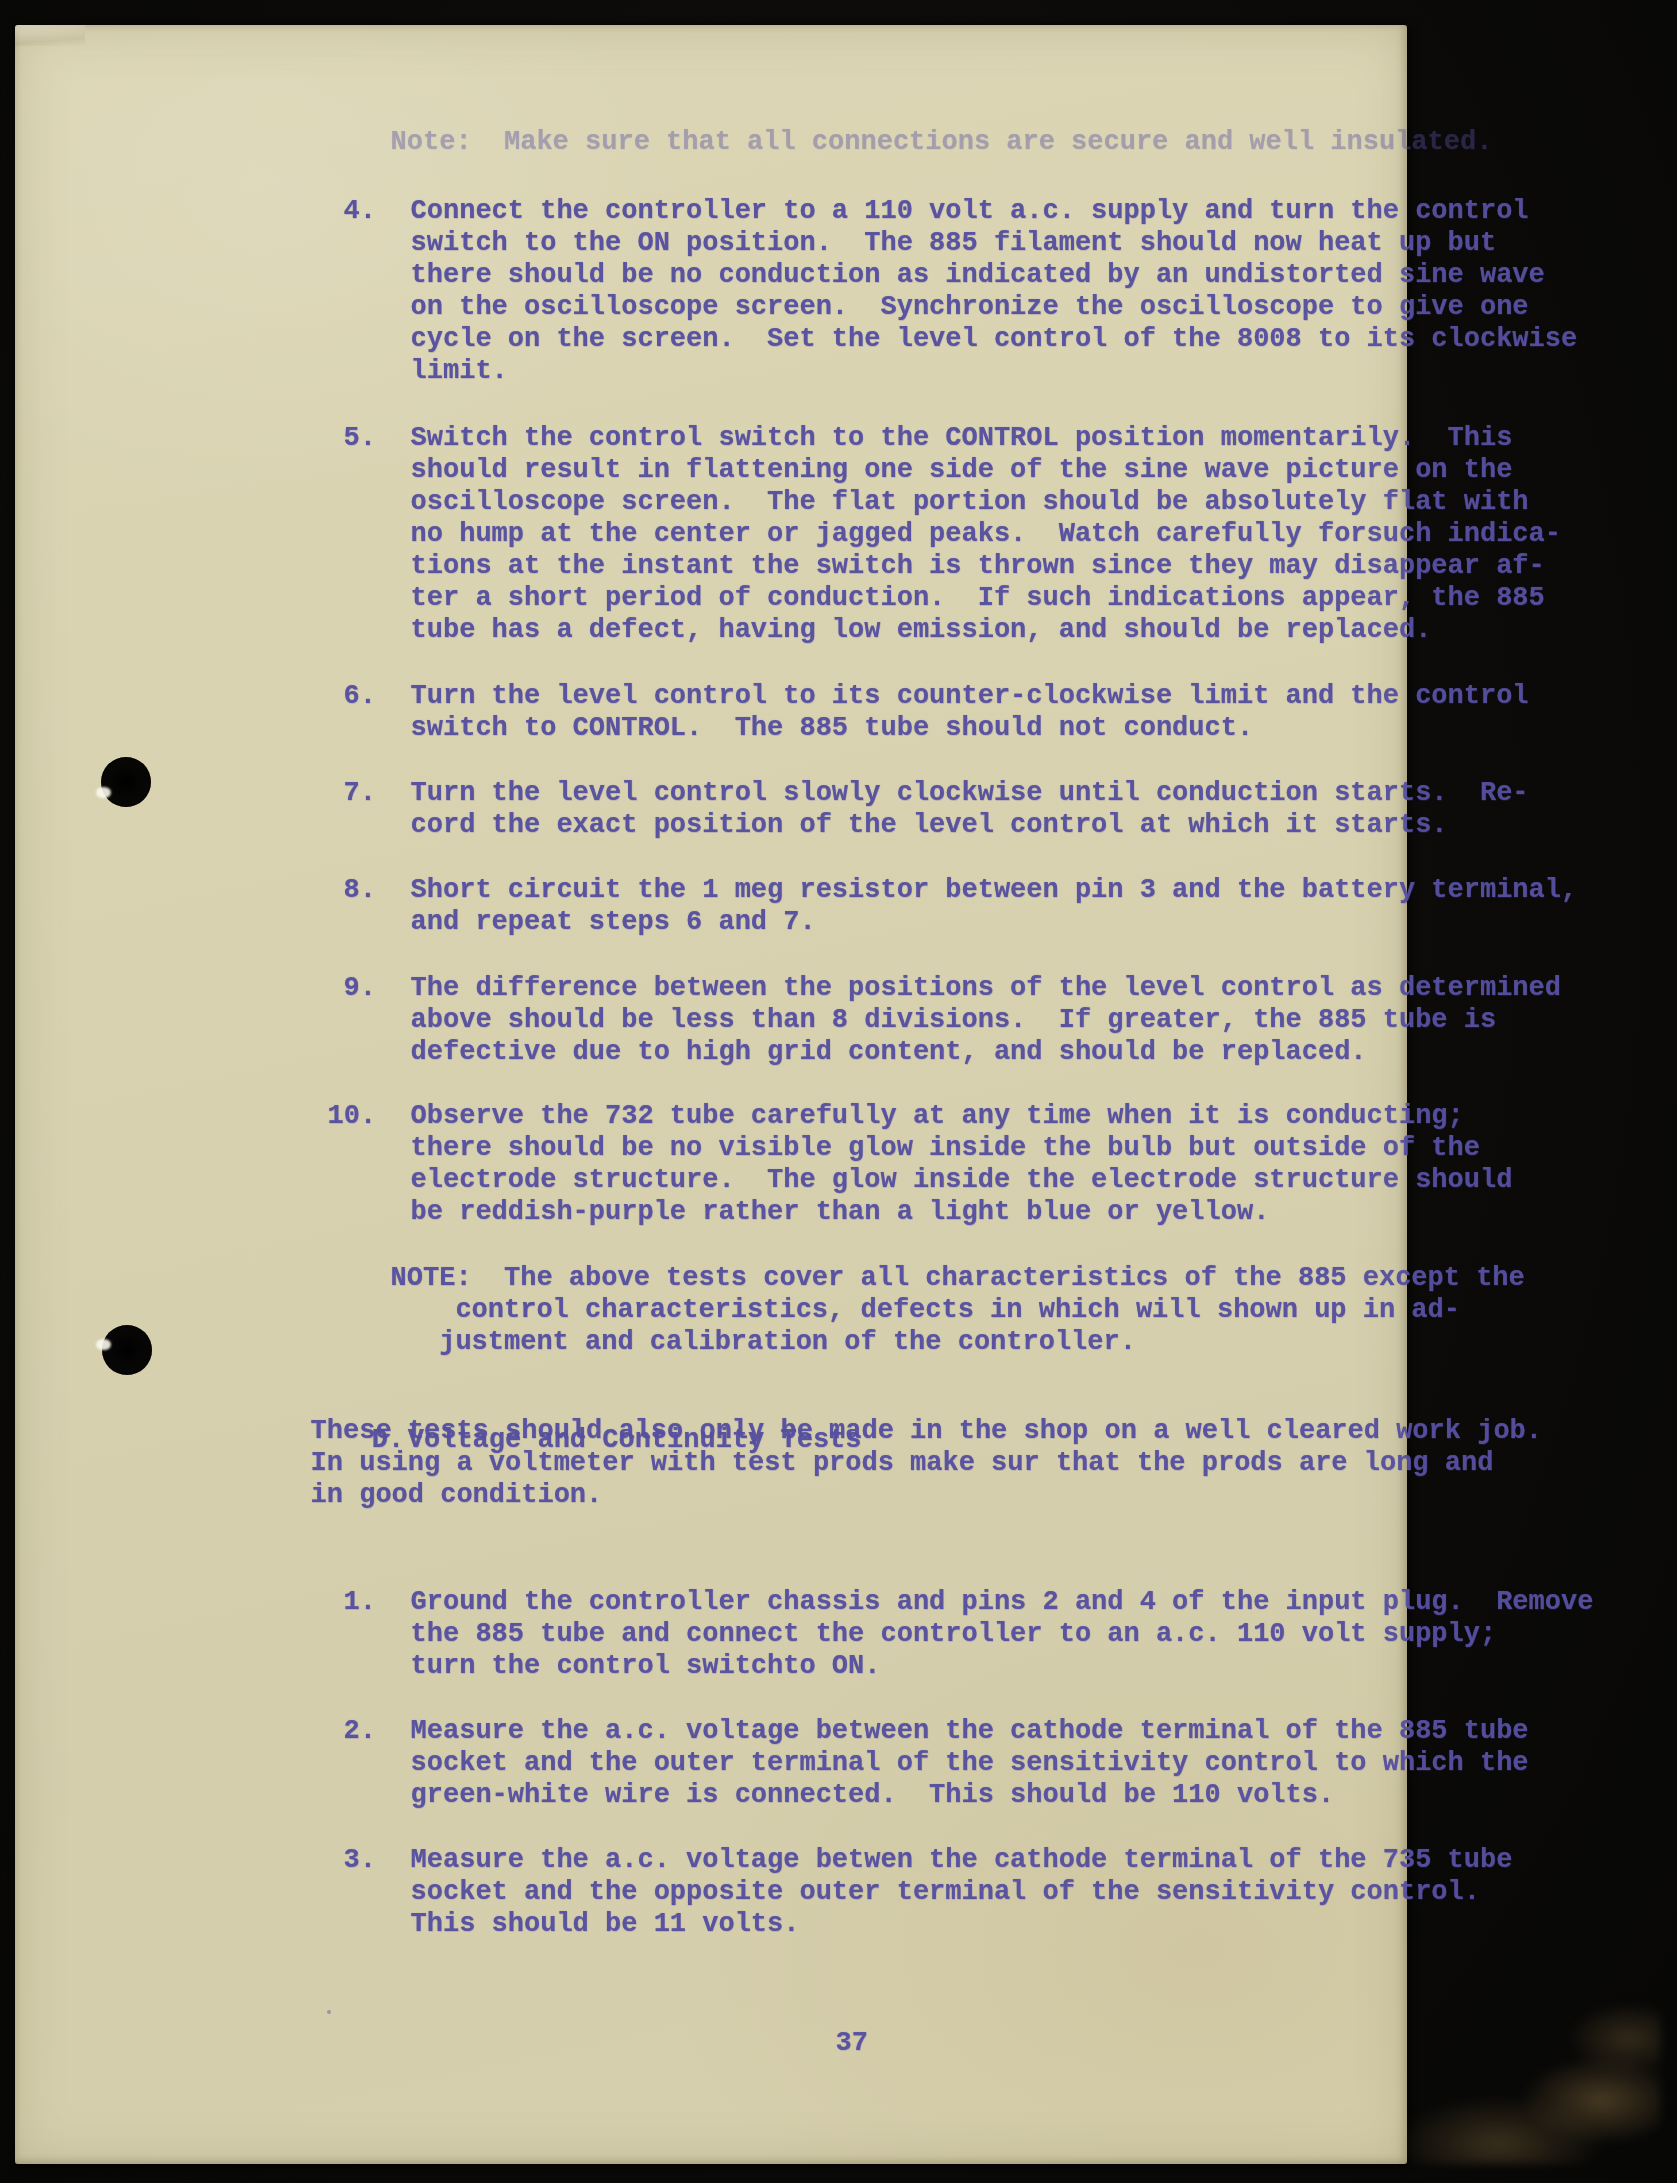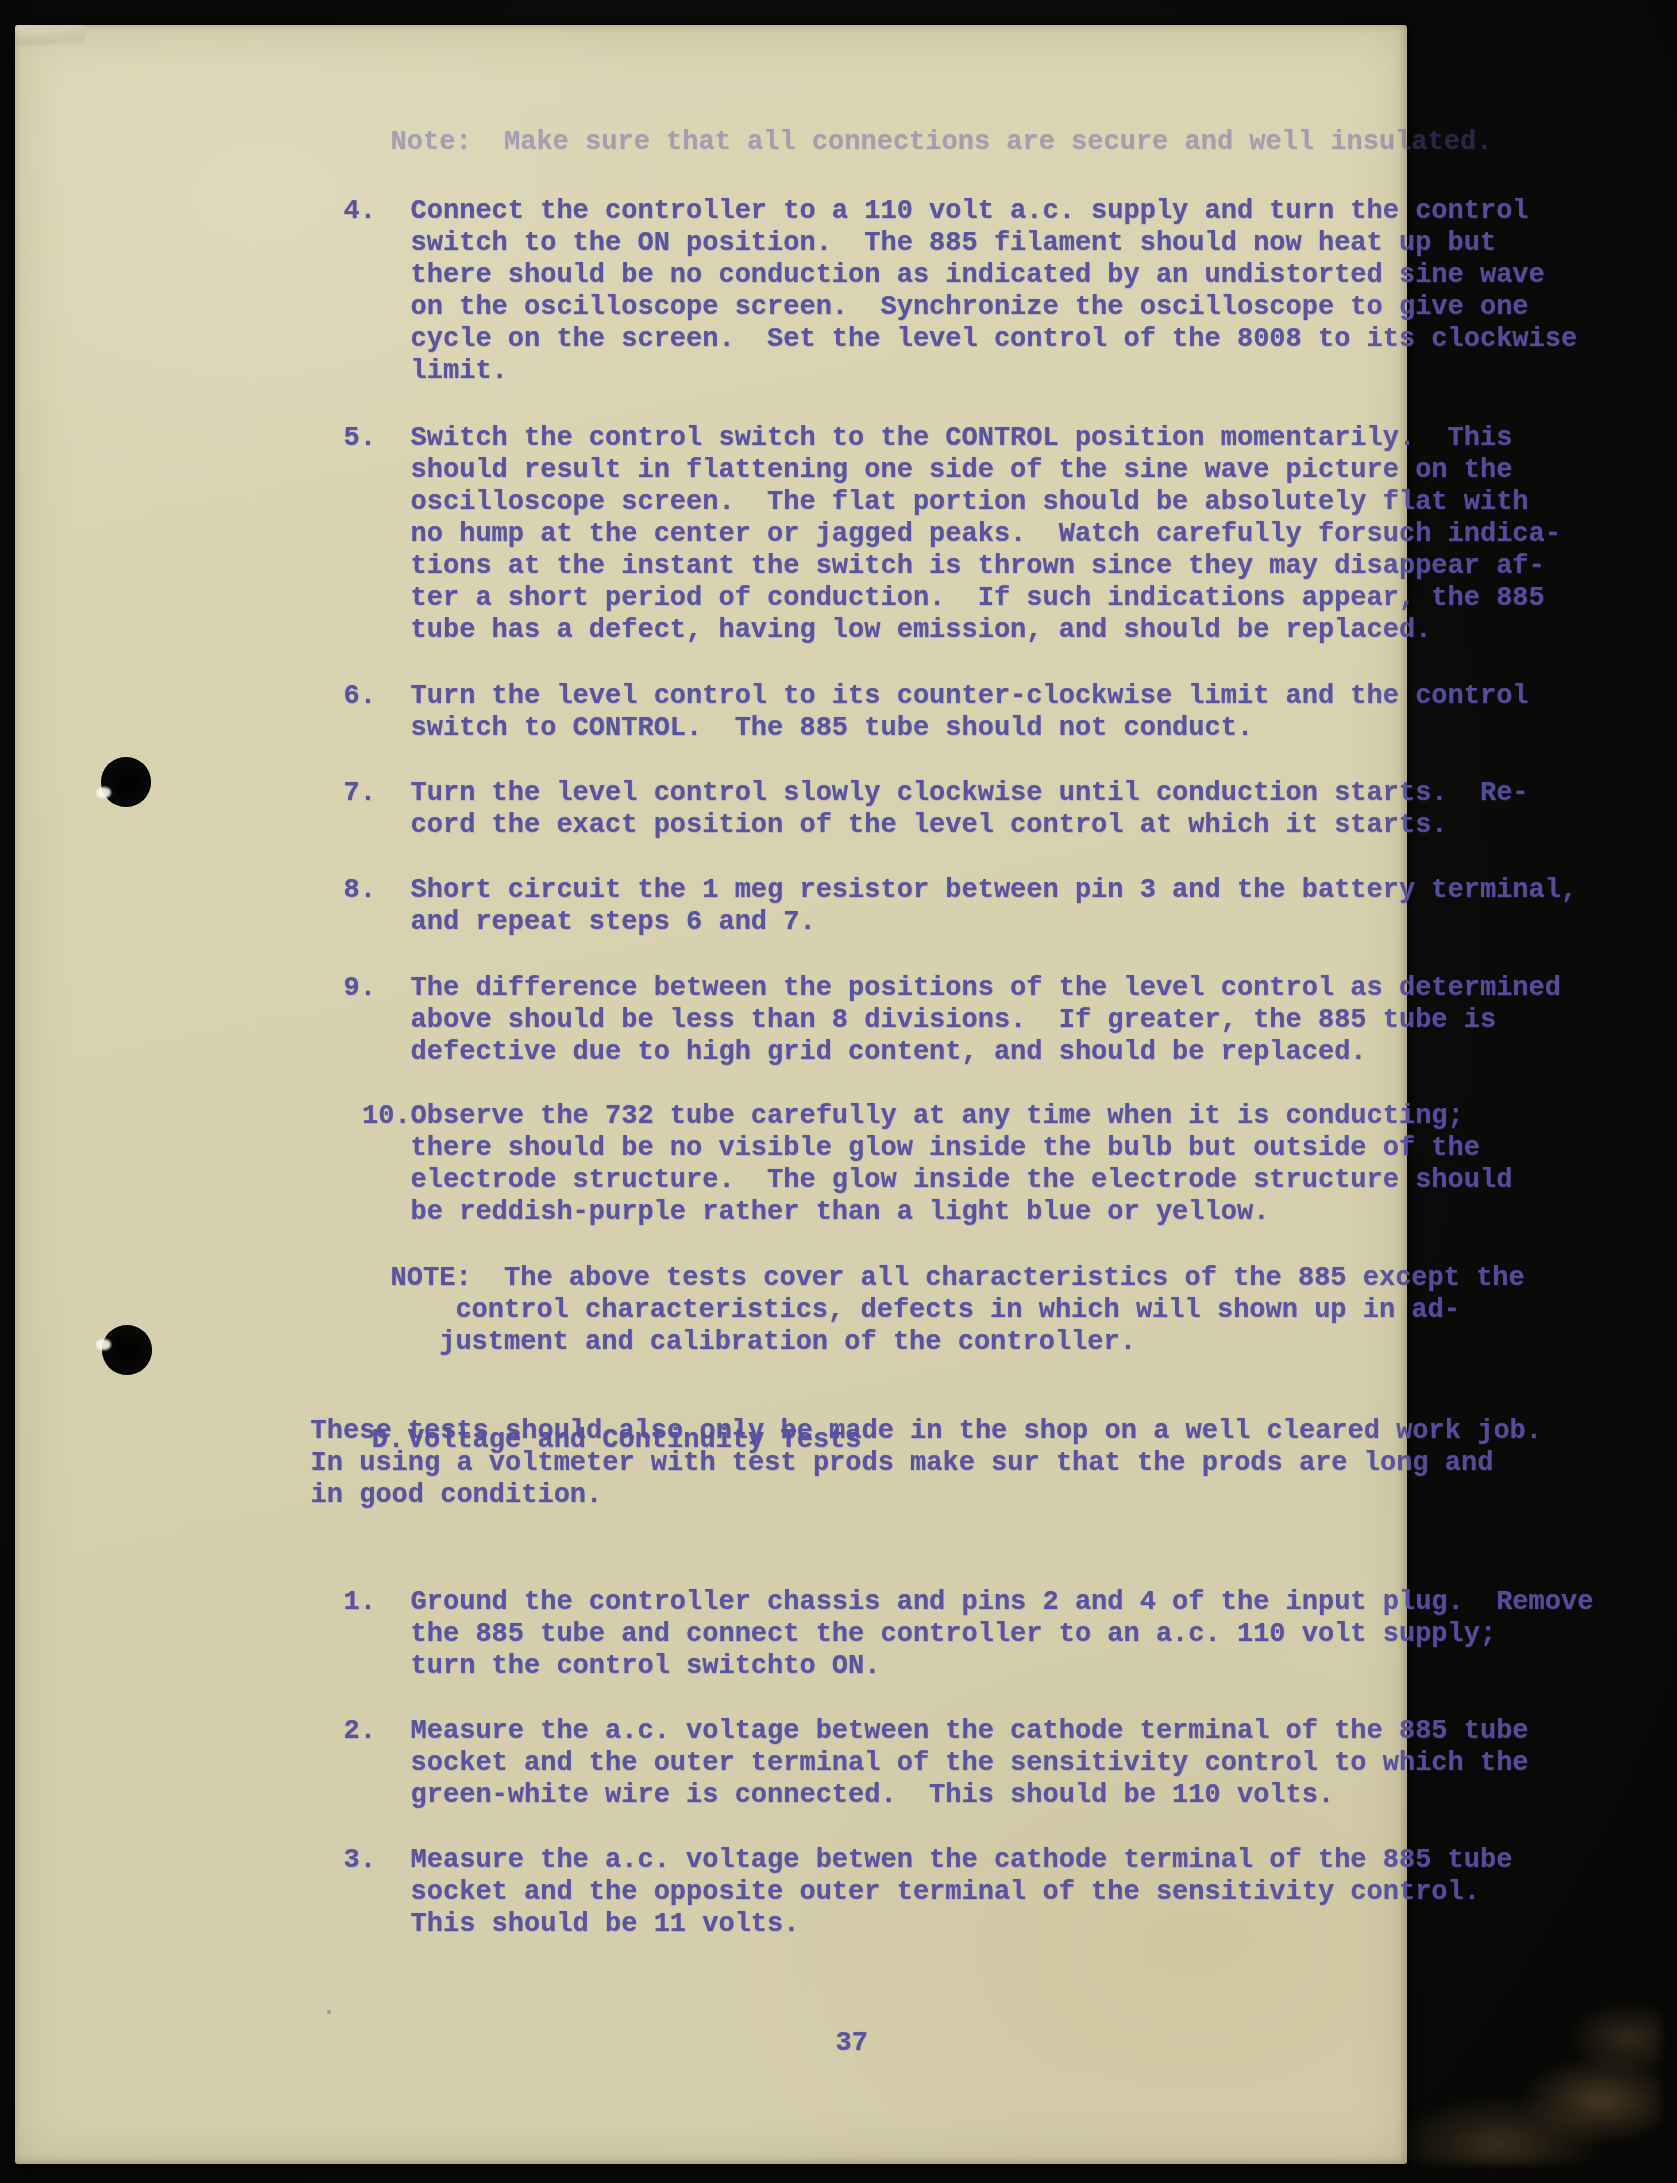--- a/index.html
+++ b/index.html
@@ -29,21 +29,21 @@
       radial-gradient(ellipse 151px 70px at 40% 88%, rgba(170,136,78,0.30), rgba(170,136,78,0) 70%),
       radial-gradient(ellipse 87px 52px at 88% 25%, rgba(176,142,84,0.26), rgba(176,142,84,0) 72%);}
   .txtline,.txt,.num,.note-block,.d-intro,.d-head,.page-num{
     color:rgba(86,79,160,0.92);font-size:27px;line-height:32px;font-weight:700;
     text-shadow:0 0 0.9px rgba(86,79,160,0.55), 0.5px 0.5px 0 rgba(86,79,160,0.18);
     white-space:pre;}
   .note-top{position:absolute;left:376px;top:101px;opacity:0.42;filter:blur(0.4px);}
   .item{position:absolute;left:329px;display:flex;}
   .item .num{width:67px;flex:none;}
   .item.ten{left:313px;}
-  .item.ten .num{width:83px;text-align:right;}
+  .item.ten .num{width:83px;}
   .note-block{position:absolute;left:376px;top:1237px;}
   .d-head{position:absolute;left:260px;top:1367px;}
   .d-head .d-label{display:inline-block;width:36px;}
   .d-intro{position:absolute;left:296px;top:1390px;}
   .page-num{position:absolute;left:821px;top:2002px;}
   .speck{position:absolute;left:312px;top:1985px;width:4.1px;height:4.1px;border-radius:50%;
     background:rgba(86,79,160,0.45);filter:blur(0.6px);}
   .fold{position:absolute;left:0;top:0;width:70px;height:21px;
     background:linear-gradient(175deg, rgba(255,255,248,0.35), rgba(120,110,70,0.12) 70%, rgba(120,110,70,0) 100%);
     border-radius:2.9px 0 0 0;}
@@ -136,21 +136,21 @@
 
     <div class="item" style="top:1690px">
       <span class="num">2.</span>
       <div class="txt">Measure the a.c. voltage between the cathode terminal of the 885 tube
 socket and the outer terminal of the sensitivity control to which the
 green-white wire is connected.  This should be 110 volts.</div>
     </div>
 
     <div class="item" style="top:1819px">
       <span class="num">3.</span>
-      <div class="txt">Measure the a.c. voltage betwen the cathode terminal of the 885 tube
+      <div class="txt">Measure the a.c. voltage betwen the cathode terminal of the 735 tube
 socket and the opposite outer terminal of the sensitivity control.
 This should be 11 volts.</div>
     </div>
 
     <div class="page-num">37</div>
   </div>
 </div>
 
 
 </body></html>

